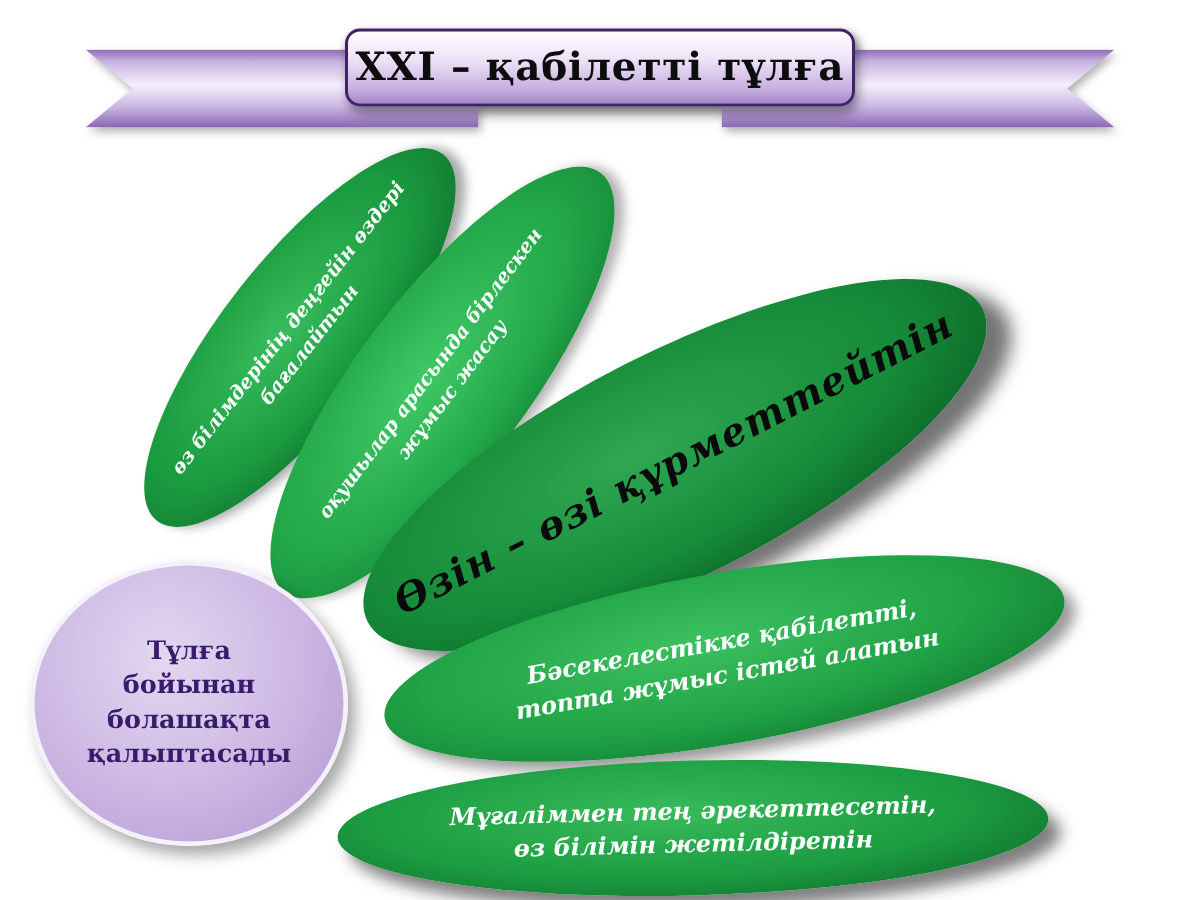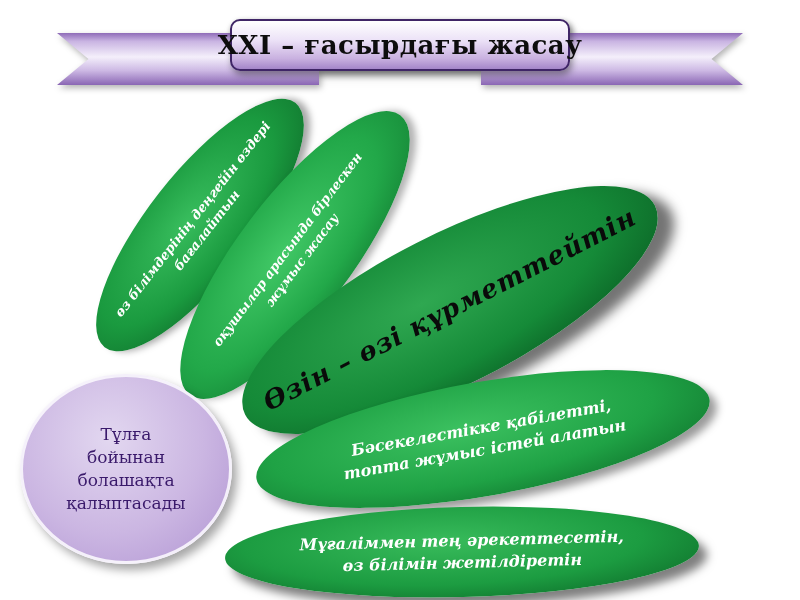--- a/index.html
+++ b/index.html
@@ -91,21 +91,21 @@
   .p-circle {
     position:absolute; left:20px; top:374px; width:212px; height:190px;
     border-radius:50%;
     background:radial-gradient(circle at 42% 34%, #e2d7f0 0%, #cbb6e2 55%, #b094d2 100%);
     border:3px solid rgba(250,247,253,0.9);
     box-shadow:5px 6px 10px rgba(0,0,0,0.35);
     display:flex; align-items:center; justify-content:center; text-align:center;
     z-index:6;
   }
   .p-circle .txt {
-    font-size:17px; font-weight:normal; color:#3a1a6b;
+    font-size:17px; font-weight:bold; color:#3a1a6b;
     white-space:pre-line; line-height:1.35;
   }
 
   .z1{z-index:1}.z2{z-index:2}.z3{z-index:3}.z4{z-index:4}.z5{z-index:5}
   .ribbon{z-index:10}
 </style>
 </head>
 <body>
 
 <div class="slide">
@@ -138,17 +138,17 @@
     <span class="txt">Тұлға
 бойынан
 болашақта
 қалыптасады</span>
   </div>
 
   <div class="ribbon">
     <div class="ribbon-tail tail-left"></div>
     <div class="ribbon-tail tail-right"></div>
     <div class="title-box">
-      <span class="txt">XXI – ғасырдағы жасау</span>
+      <span class="txt">XXI – қабілетті тұлға</span>
     </div>
   </div>
 
 </div>
 
 </body></html>

